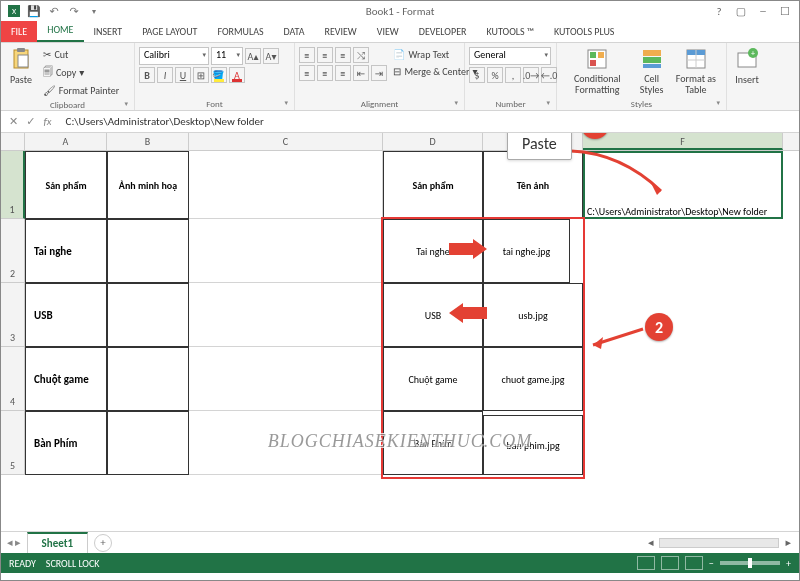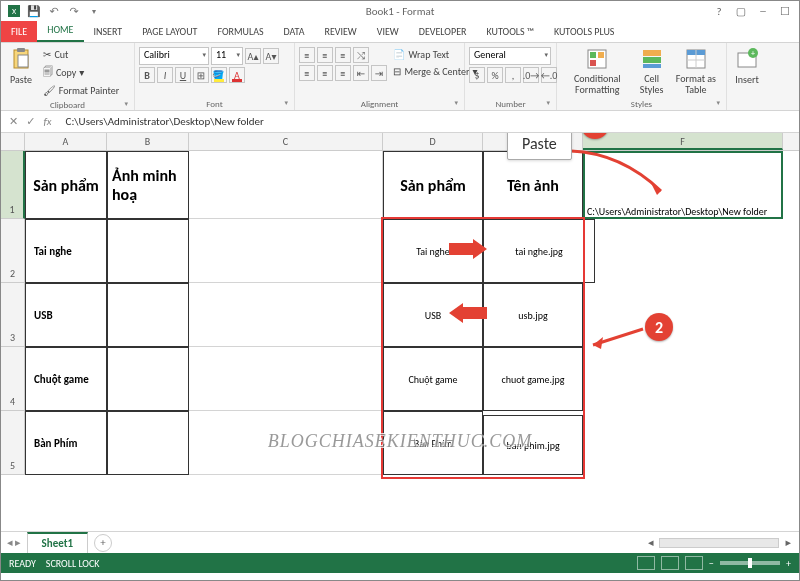--- a/index.html
+++ b/index.html
@@ -42,21 +42,21 @@
 .fx-input{flex:1;padding:0 6px;font-size:11px;color:#333}
 
 
 .grid{position:relative;height:398px;overflow:hidden;background:#fff}
 .colheads{height:18px;display:flex;border-bottom:1px solid #ccc;background:#f3f3f3}
 .corner{width:24px;border-right:1px solid #ccc;background:#f3f3f3}
 .ch{border-right:1px solid #ccc;text-align:center;font-size:10px;color:#555;line-height:18px}
 .rows{position:relative}
 .rh{position:absolute;left:0;width:24px;background:#f3f3f3;border-right:1px solid #ccc;border-bottom:1px solid #ccc;text-align:center;font-size:10px;color:#555;display:flex;align-items:flex-end;justify-content:center;padding-bottom:2px}
 .cell{position:absolute;border-right:1px solid #d4d4d4;border-bottom:1px solid #d4d4d4;font-size:11px;display:flex;align-items:center;padding:0 4px;overflow:hidden}
-.cell.hdr{font-weight:bold;font-size:16px;justify-content:center}
+.cell.hdr{font-weight:bold;font-size:10px;justify-content:center}
 .cell.bold{font-weight:bold;font-size:11px}
 .cell.ctr{justify-content:center;font-size:10px}
 .cell.thick{border:1.5px solid #333}
 
 
 .sel-cell{position:absolute;border:2px solid #217346;pointer-events:none}
 .redbox{position:absolute;border:2px solid #e63935;pointer-events:none}
 .callout{position:absolute;background:#fff;border:1px solid #aaa;border-radius:2px;padding:6px 14px;font-size:16px;color:#333;box-shadow:0 1px 3px rgba(0,0,0,.15)}
 .badge{position:absolute;width:28px;height:28px;border-radius:50%;background:#e34133;color:#fff;font-size:16px;font-weight:bold;display:flex;align-items:center;justify-content:center;box-shadow:0 1px 2px rgba(0,0,0,.3)}
 .arrow{position:absolute}
@@ -284,21 +284,21 @@
     <div class="cell hdr thick" style="left:106px;top:0;width:82px;height:68px">Ảnh minh hoạ</div>
     <div class="cell" style="left:188px;top:0;width:194px;height:68px"></div>
     <div class="cell hdr thick" style="left:382px;top:0;width:100px;height:68px">Sản phẩm</div>
     <div class="cell hdr thick" style="left:482px;top:0;width:100px;height:68px">Tên ảnh</div>
     <div class="cell" style="left:582px;top:0;width:200px;height:68px;align-items:flex-end;font-size:10px;overflow:visible;white-space:nowrap">C:\Users\Administrator\Desktop\New folder</div>
 
     <div class="cell bold thick" style="left:24px;top:68px;width:82px;height:64px;padding-left:8px">Tai nghe</div>
     <div class="cell thick" style="left:106px;top:68px;width:82px;height:64px"></div>
     <div class="cell" style="left:188px;top:68px;width:194px;height:64px"></div>
     <div class="cell ctr thick" style="left:382px;top:68px;width:100px;height:64px">Tai nghe</div>
-    <div class="cell ctr thick" style="left:482px;top:68px;width:112px;height:64px">tai nghe.jpg</div>
+    <div class="cell ctr thick" style="left:482px;top:68px;width:87px;height:64px">tai nghe.jpg</div>
 
     <div class="cell bold thick" style="left:24px;top:132px;width:82px;height:64px;padding-left:8px">USB</div>
     <div class="cell thick" style="left:106px;top:132px;width:82px;height:64px"></div>
     <div class="cell" style="left:188px;top:132px;width:194px;height:64px"></div>
     <div class="cell ctr thick" style="left:382px;top:132px;width:100px;height:64px">USB</div>
     <div class="cell ctr thick" style="left:482px;top:132px;width:100px;height:64px">usb.jpg</div>
 
     <div class="cell bold thick" style="left:24px;top:196px;width:82px;height:64px;padding-left:8px">Chuột game</div>
     <div class="cell thick" style="left:106px;top:196px;width:82px;height:64px"></div>
     <div class="cell" style="left:188px;top:196px;width:194px;height:64px"></div>

